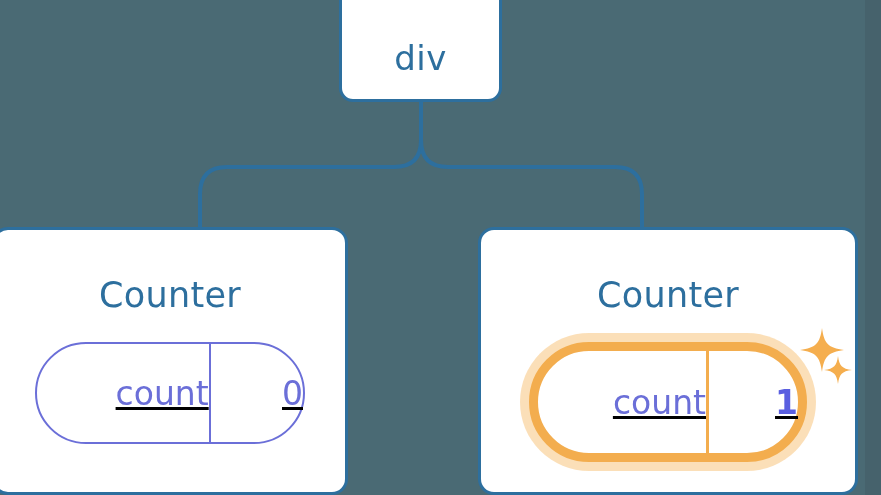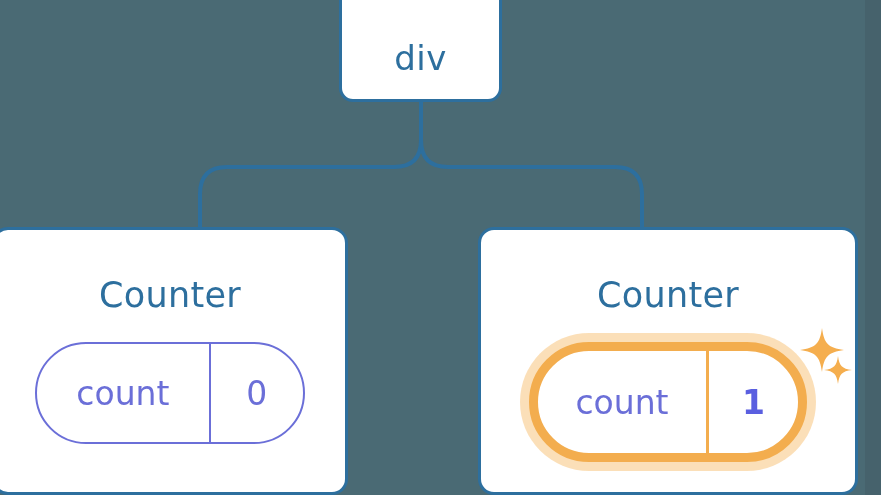--- a/index.html
+++ b/index.html
@@ -105,22 +105,23 @@
   }
   .pill.highlight {
     border: 9px solid #f3ad4e;
     width: 278px;
     height: 120px;
     box-shadow: 0 0 0 9px rgba(247, 196, 125, 0.55);
   }
   .pill-key, .pill-val {
     display: flex;
     align-items: center;
-    justify-content: center;
-    box-sizing: border-box;
+    justify-content: flex-end;
+    box-sizing: border-box;
+    text-decoration: underline;
   }
   .pill.plain .pill-key { width: 173px; }
   .pill.plain .pill-val {
     width: 95px;
     border-left: 2px solid #6b6fd8;
   }
   .pill.highlight .pill-key { width: 168px; }
   .pill.highlight .pill-val {
     width: 92px;
     border-left: 3px solid #f3ad4e;

